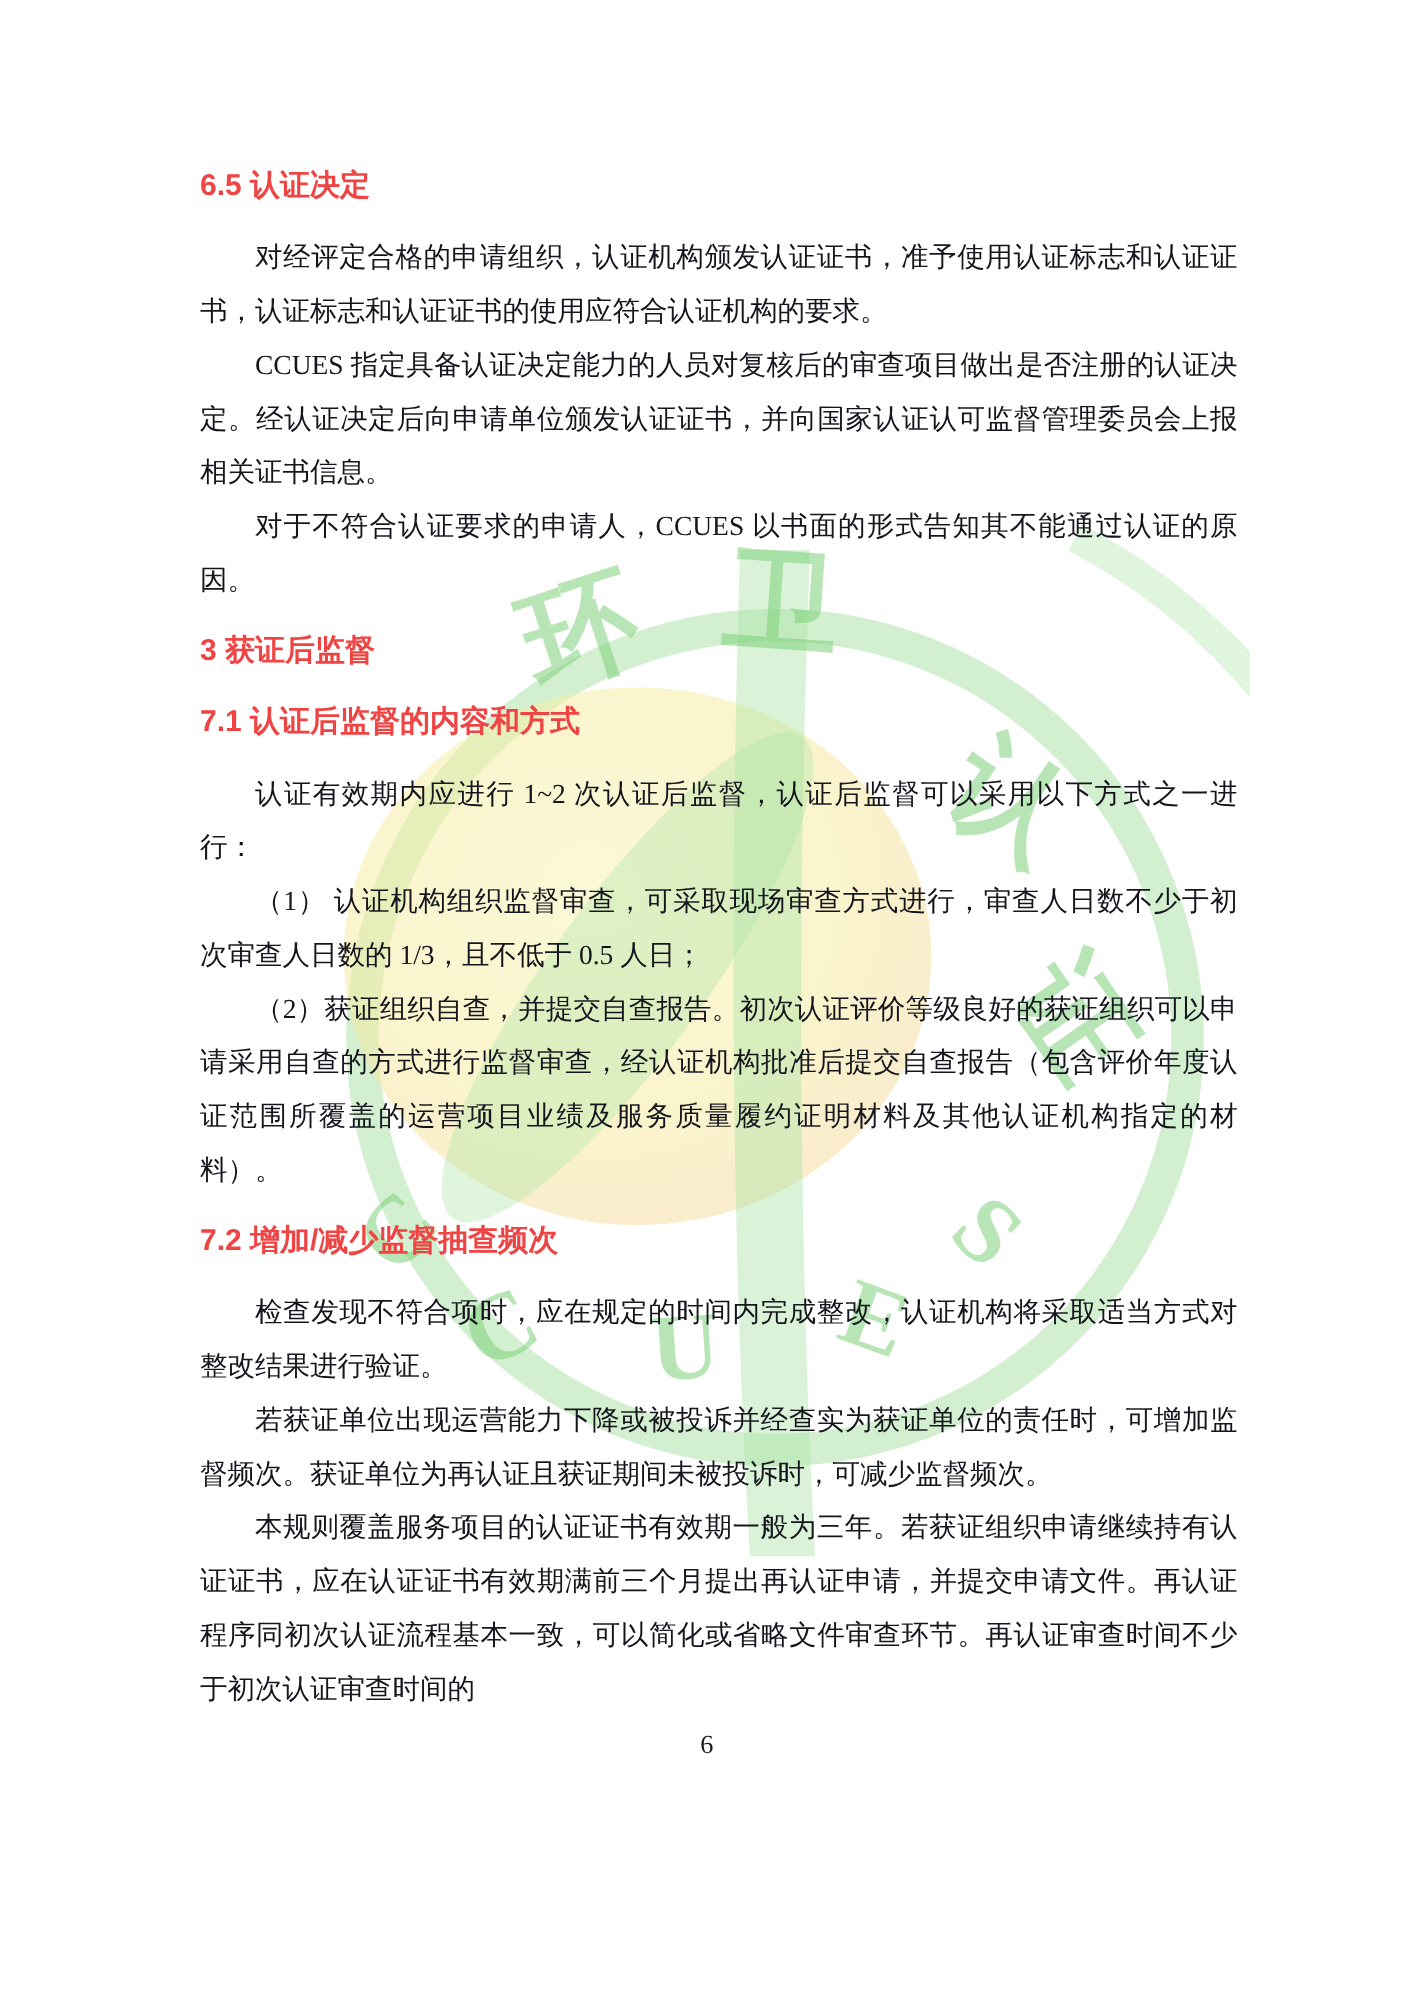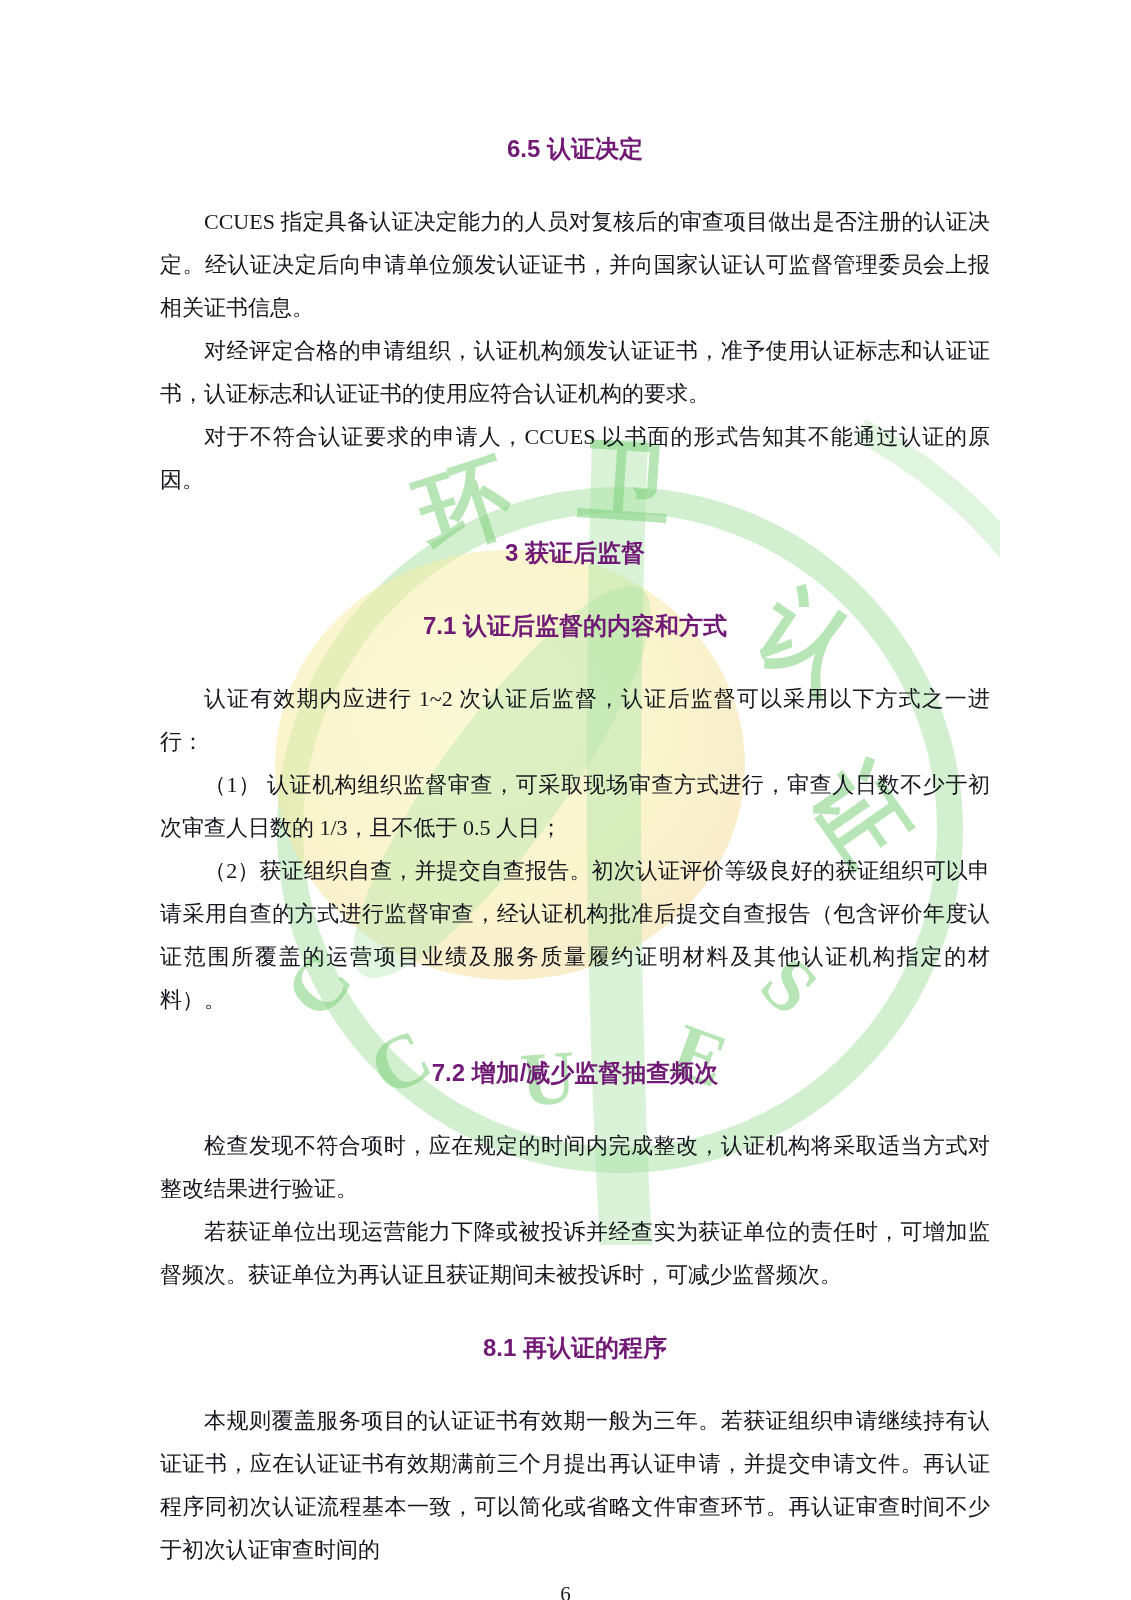--- a/index.html
+++ b/index.html
@@ -33,27 +33,27 @@
     font-size: 22px;
     line-height: 43px;
     text-align: justify;
   }
   .doc p {
     margin: 0;
     text-indent: 2em;
     font-family: "Liberation Serif", "DejaVu Serif", serif;
   }
   .doc h2 {
-    margin: 30px 0;
+    margin: 14px 0;
     font-size: 24px;
     font-weight: bold;
     line-height: 43px;
-    color: #701a75;
+    color: #ef4444;
     font-family: "Liberation Sans", "DejaVu Sans", sans-serif;
-    text-align: center;
+    text-align: left;
   }
   .doc h2:first-child { margin-top: 0; }
   .page-footer {
     position: relative;
     z-index: 1;
     width: 1131px;
     text-align: center;
     font-size: 21px;
     line-height: 43px;
     margin-top: 2px;
@@ -97,30 +97,29 @@
 
   <text class="wm-letter" transform="translate(78 585) rotate(-48)" font-size="76" text-anchor="middle" dominant-baseline="central" opacity="0.55" fill="#7fd17b">C</text>
   <text class="wm-letter" transform="translate(160 662) rotate(-28)" font-size="76" text-anchor="middle" dominant-baseline="central" opacity="0.55" fill="#7fd17b">C</text>
   <text class="wm-letter" transform="translate(308 678) rotate(-4)" font-size="76" text-anchor="middle" dominant-baseline="central" opacity="0.55" fill="#7fd17b">U</text>
   <text class="wm-letter" transform="translate(460 655) rotate(20)" font-size="76" text-anchor="middle" dominant-baseline="central" opacity="0.55" fill="#7fd17b">E</text>
   <text class="wm-letter" transform="translate(550 585) rotate(44)" font-size="76" text-anchor="middle" dominant-baseline="central" opacity="0.55" fill="#7fd17b">S</text>
 </svg>
 
 <main class="doc">
   <h2>6.5 认证决定</h2>
+  <p>对经评定合格的申请组织，认证机构颁发认证证书，准予使用认证标志和认证证书，认证标志和认证证书的使用应符合认证机构的要求。</p>
   <p>CCUES 指定具备认证决定能力的人员对复核后的审查项目做出是否注册的认证决定。经认证决定后向申请单位颁发认证证书，并向国家认证认可监督管理委员会上报相关证书信息。</p>
-  <p>对经评定合格的申请组织，认证机构颁发认证证书，准予使用认证标志和认证证书，认证标志和认证证书的使用应符合认证机构的要求。</p>
   <p>对于不符合认证要求的申请人，CCUES 以书面的形式告知其不能通过认证的原因。</p>
   <h2>3 获证后监督</h2>
   <h2>7.1 认证后监督的内容和方式</h2>
   <p>认证有效期内应进行 1~2 次认证后监督，认证后监督可以采用以下方式之一进行：</p>
   <p>（1） 认证机构组织监督审查，可采取现场审查方式进行，审查人日数不少于初次审查人日数的 1/3，且不低于 0.5 人日；</p>
   <p>（2）获证组织自查，并提交自查报告。初次认证评价等级良好的获证组织可以申请采用自查的方式进行监督审查，经认证机构批准后提交自查报告（包含评价年度认证范围所覆盖的运营项目业绩及服务质量履约证明材料及其他认证机构指定的材料）。</p>
   <h2>7.2 增加/减少监督抽查频次</h2>
   <p>检查发现不符合项时，应在规定的时间内完成整改，认证机构将采取适当方式对整改结果进行验证。</p>
   <p>若获证单位出现运营能力下降或被投诉并经查实为获证单位的责任时，可增加监督频次。获证单位为再认证且获证期间未被投诉时，可减少监督频次。</p>
-  <h2>8.1 再认证的程序</h2>
   <p>本规则覆盖服务项目的认证证书有效期一般为三年。若获证组织申请继续持有认证证书，应在认证证书有效期满前三个月提出再认证申请，并提交申请文件。再认证程序同初次认证流程基本一致，可以简化或省略文件审查环节。再认证审查时间不少于初次认证审查时间的</p>
 </main>
 
 <div class="page-footer">
   <span>6</span>
 </div>
 
 </body></html>

